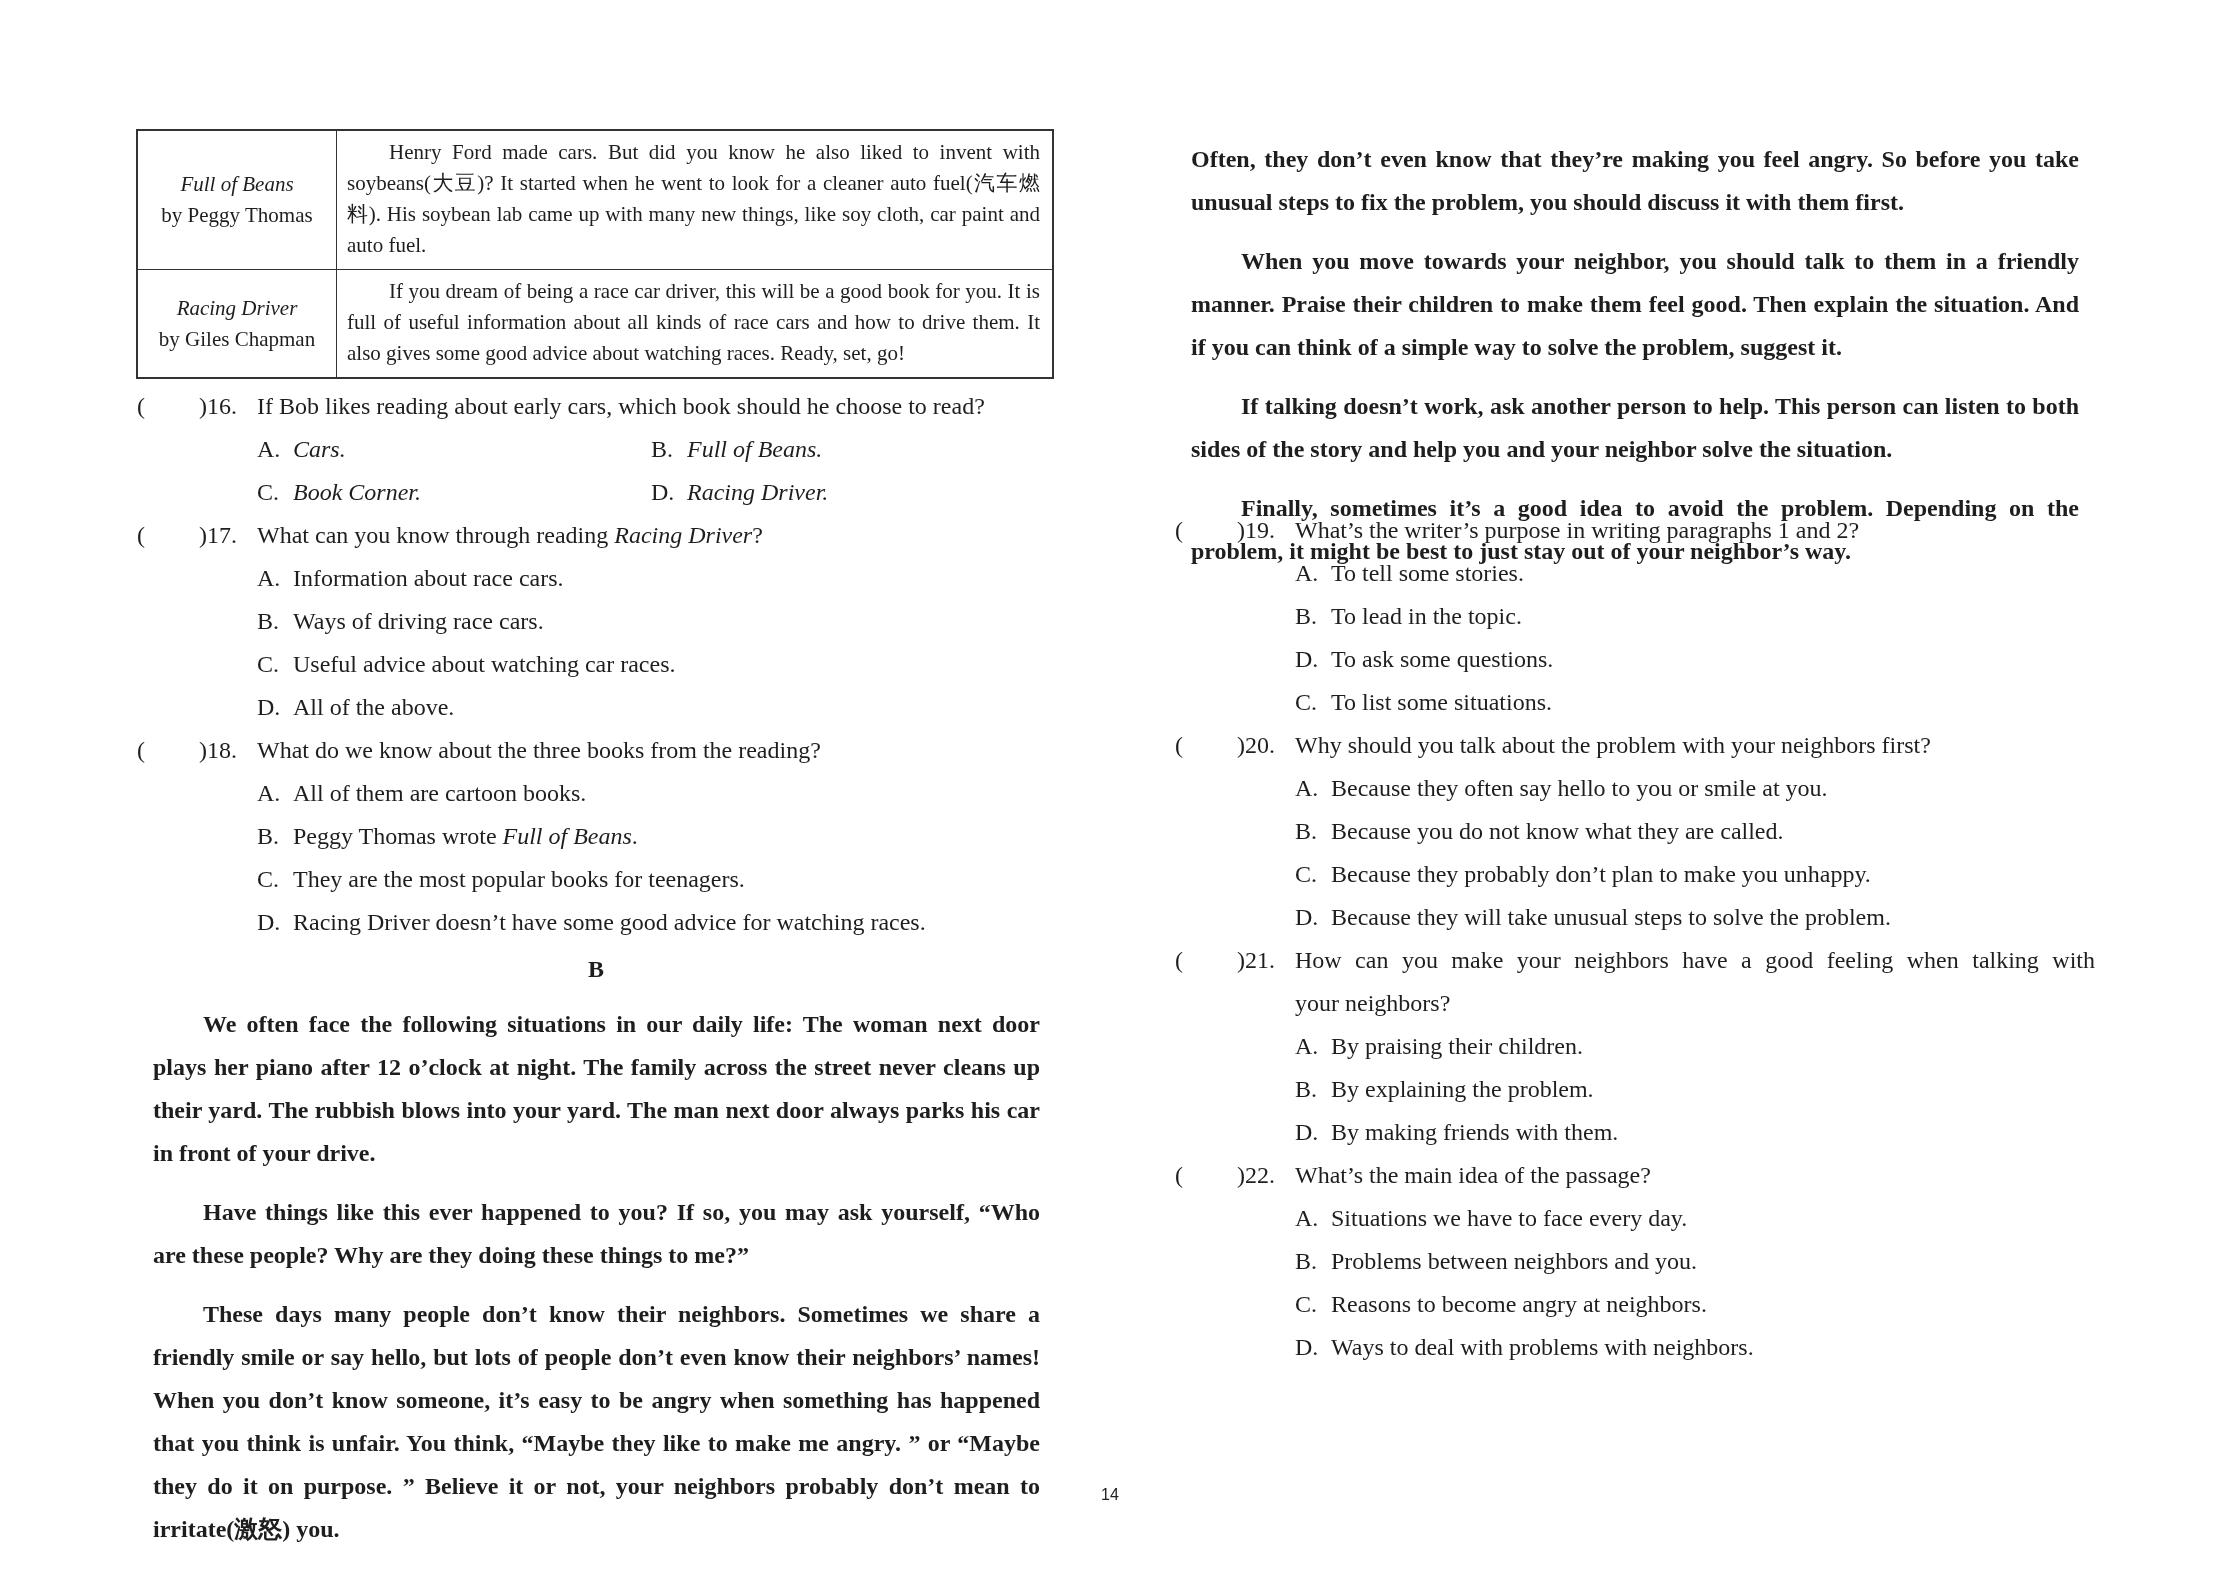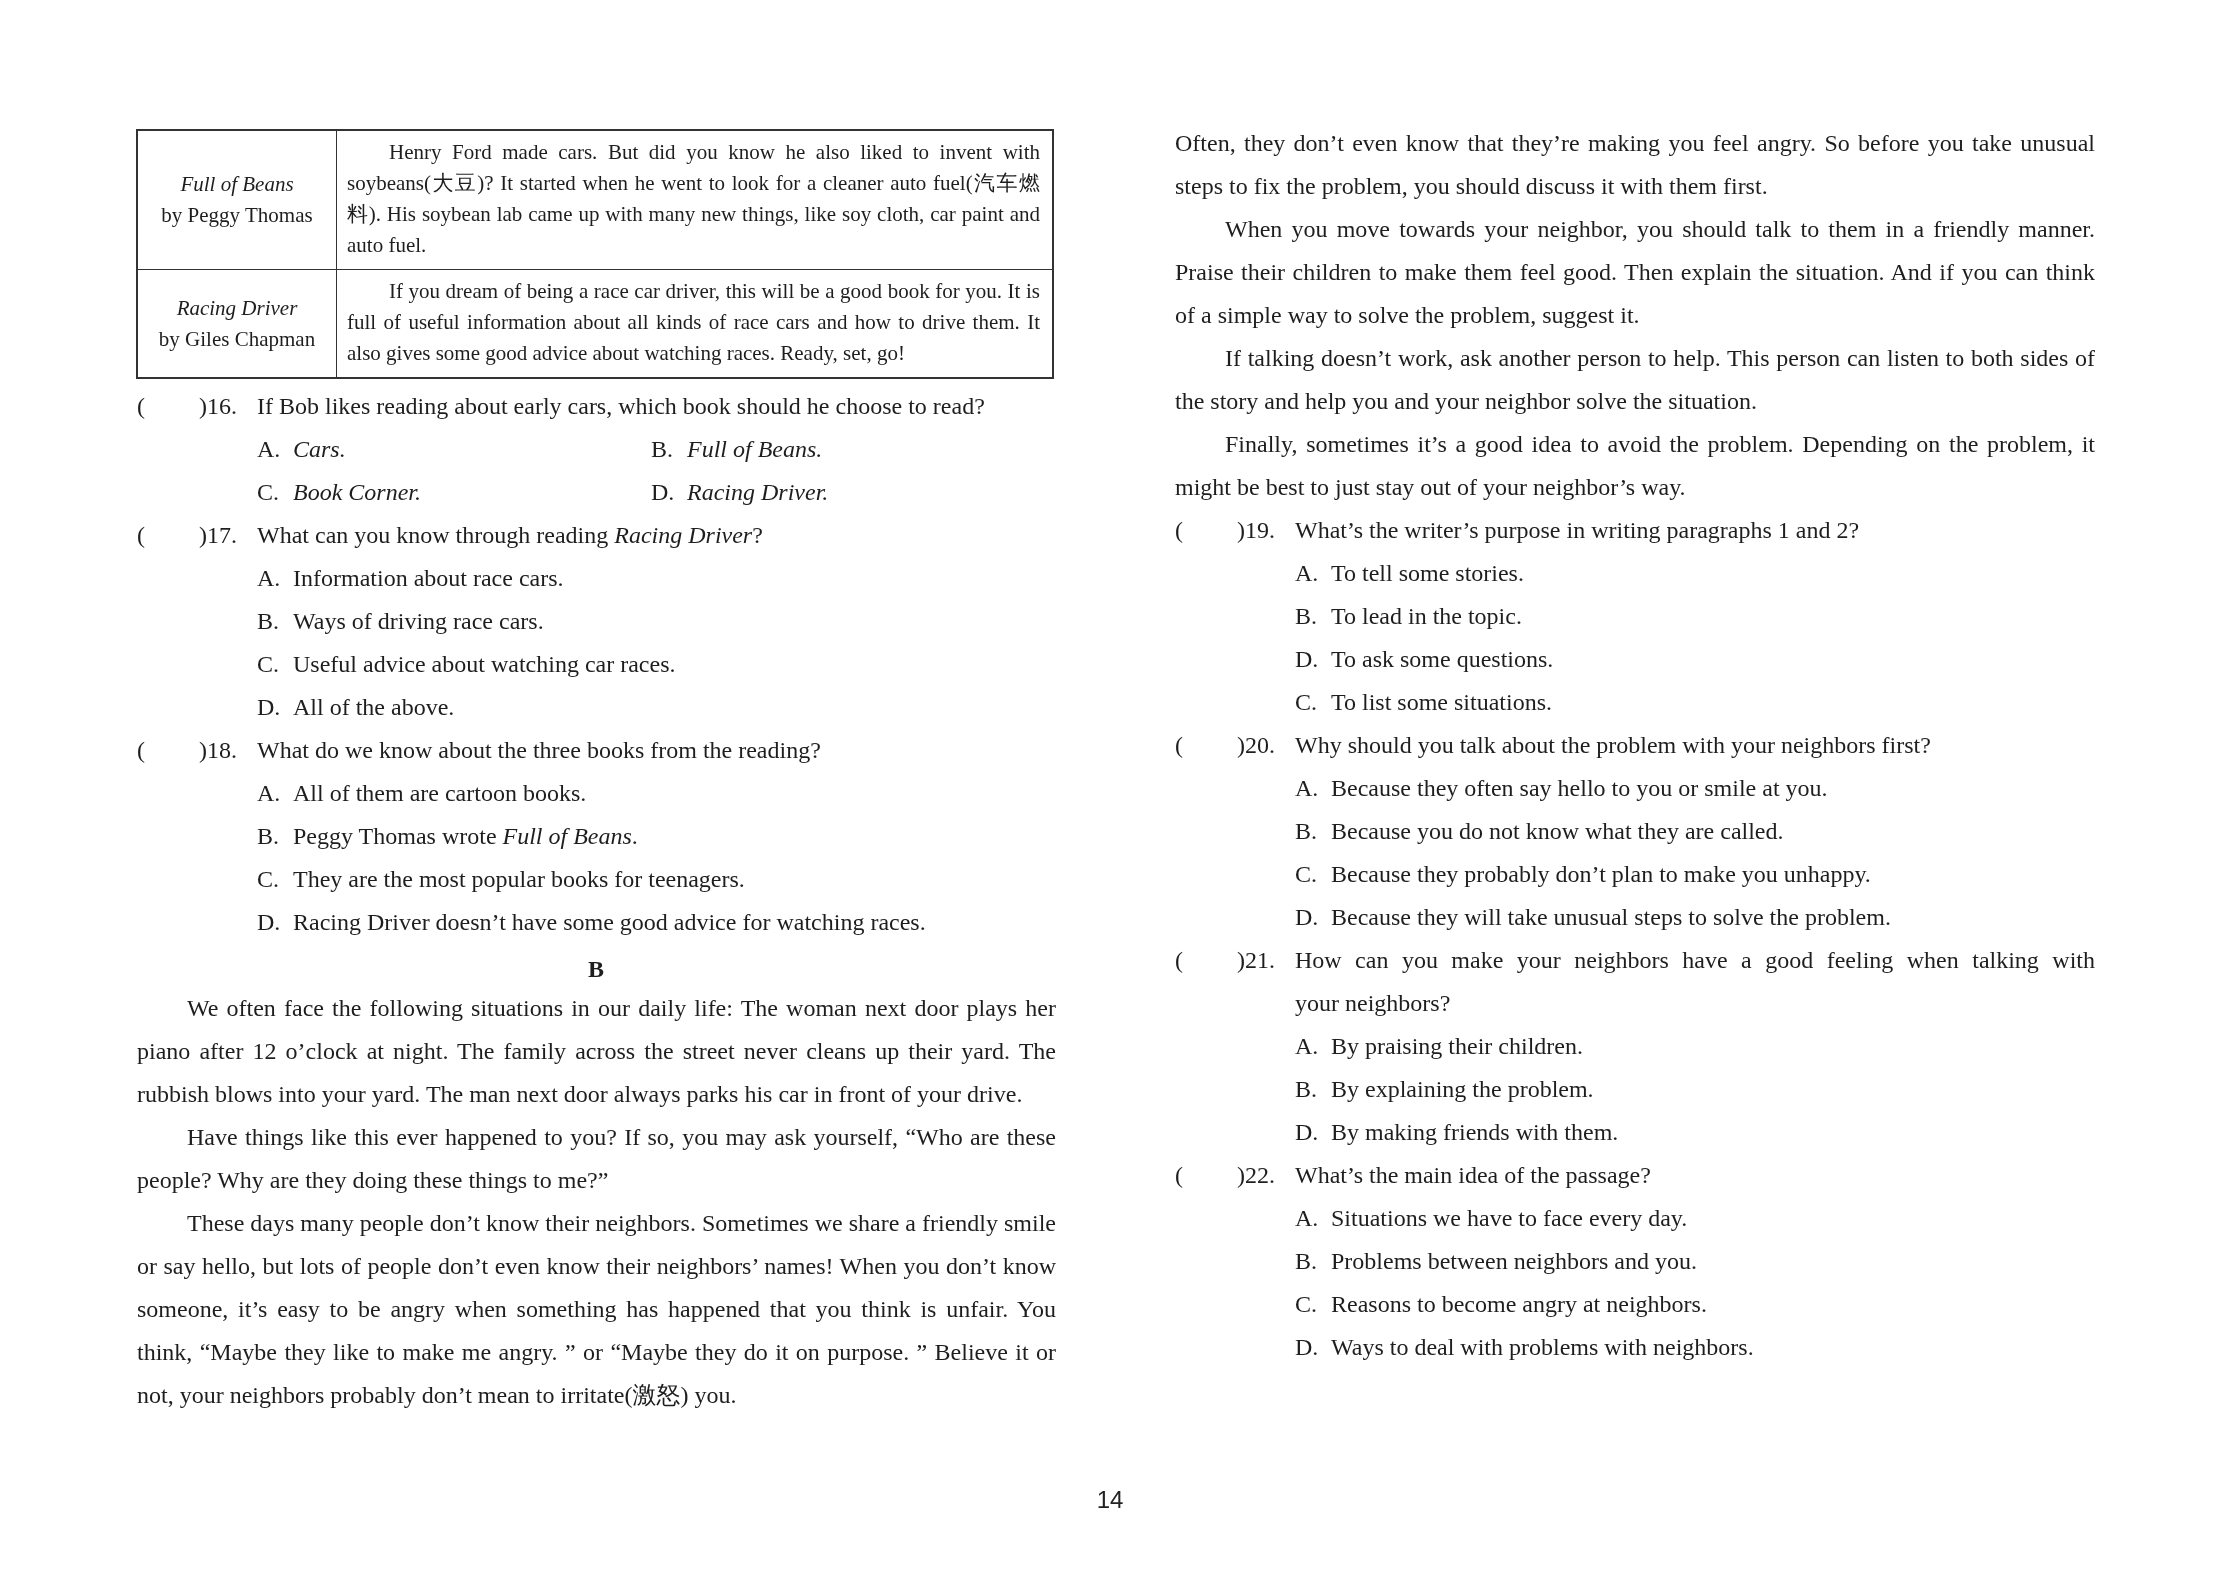--- a/index.html
+++ b/index.html
@@ -33,26 +33,26 @@
   .opt2 { position: absolute; left: 514px; }
   .opt-letter { display: inline-block; width: 36px; }
   em { font-style: italic; }
 
   .section-label {
     position: absolute; left: 136px; width: 920px; text-align: center;
     font-weight: bold; font-size: 24px; top: 948px; line-height: 43px;
   }
 
   .passage { position: absolute; font-size: 24px; line-height: 43px; text-align: justify; }
-  .passage p { margin: 0; text-indent: 50px; }
+  .passage p { margin: 16px; text-indent: 50px; font-weight: bold; }
   .passage p.noindent { text-indent: 0; }
 
   .page-number {
     position: absolute; top: 1486px; left: 0; width: 2220px; text-align: center;
-    font-family: "Liberation Sans", "DejaVu Sans", sans-serif; font-size: 24px; color: #222;
+    font-family: "Liberation Sans", "DejaVu Sans", sans-serif; font-size: 16px; color: #222;
   }
 </style>
 </head>
 <body>
 
 <table class="book-table">
   <tbody>
       <tr>
     <td class="title-cell">
       <span class="book-title">Full of Beans</span>

